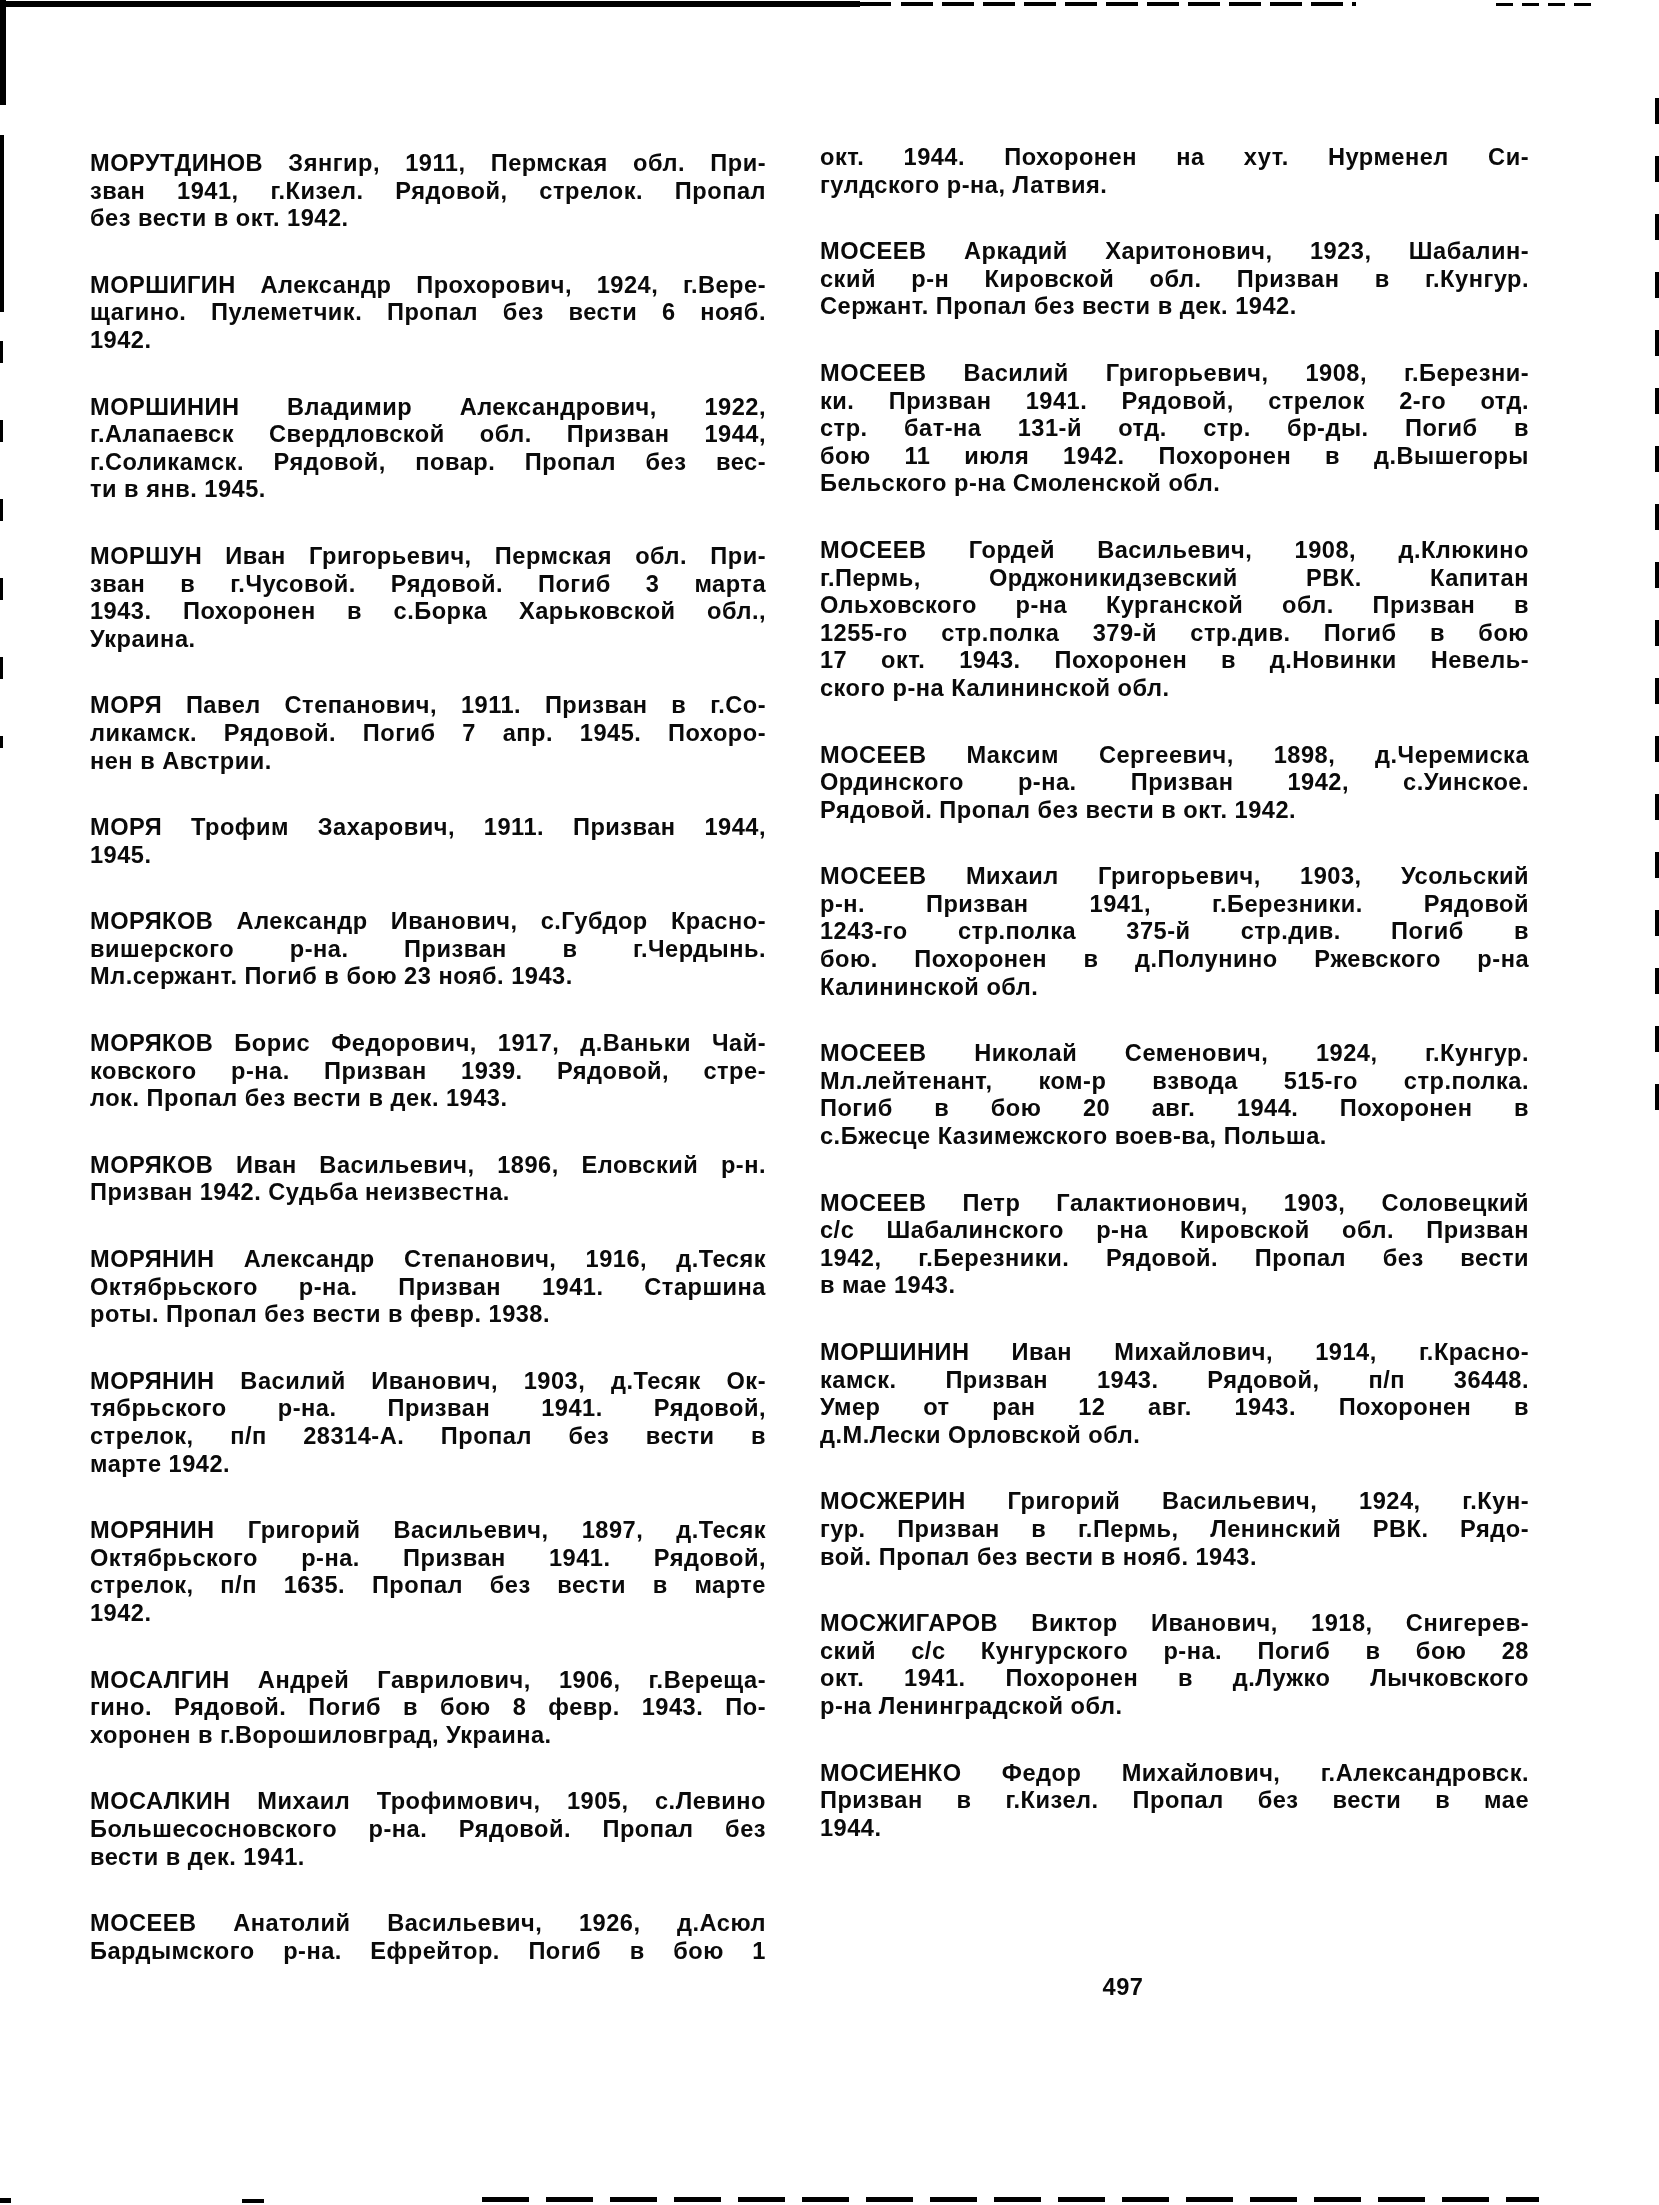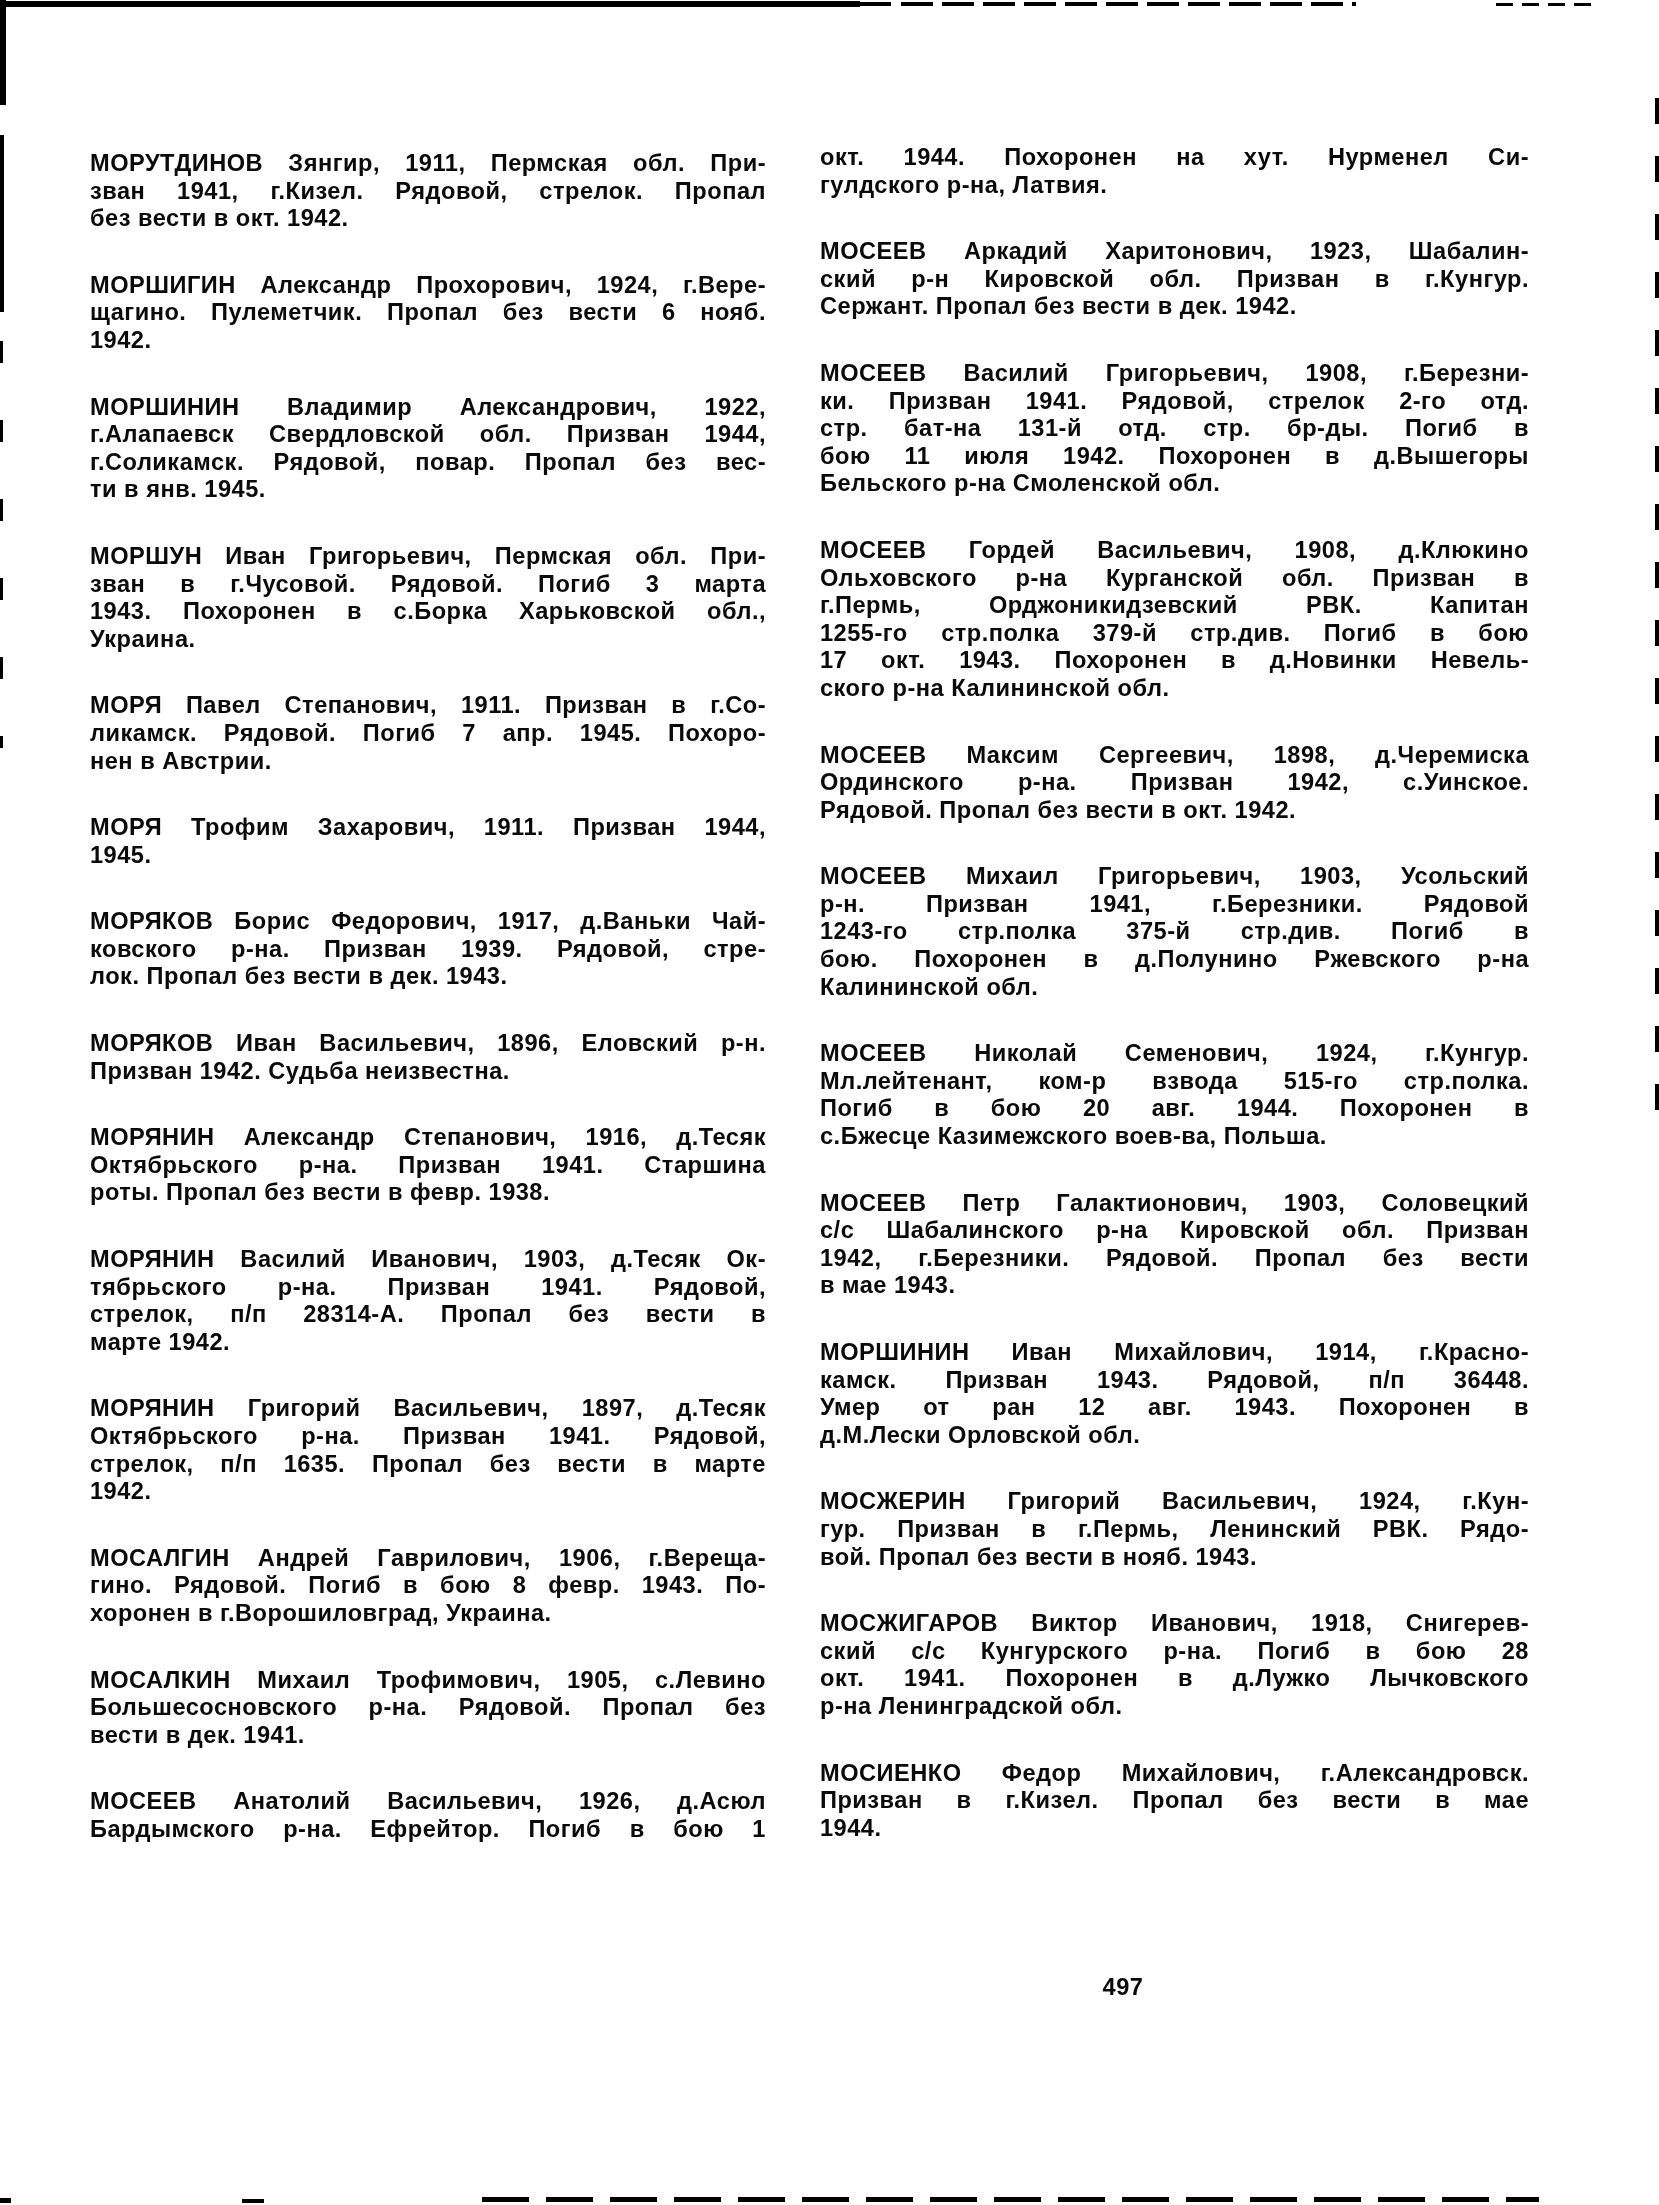--- a/index.html
+++ b/index.html
@@ -100,20 +100,25 @@
     <div class="entry">
         <div class="ln">МОРЯ Павел Степанович, 1911. Призван в г.Со-</div>
         <div class="ln">ликамск. Рядовой. Погиб 7 апр. 1945. Похоро-</div>
         <div class="ln ln-last">нен в Австрии.</div>
       </div>
     <div class="entry">
         <div class="ln">МОРЯ Трофим Захарович, 1911. Призван 1944,</div>
         <div class="ln ln-last">1945.</div>
       </div>
     <div class="entry">
+        <div class="ln">МОРЯКОВ Александр Иванович, с.Губдор Красно-</div>
+        <div class="ln">вишерского р-на. Призван в г.Чердынь.</div>
+        <div class="ln ln-last">Мл.сержант. Погиб в бою 23 нояб. 1943.</div>
+      </div>
+    <div class="entry">
         <div class="ln">МОРЯКОВ Борис Федорович, 1917, д.Ваньки Чай-</div>
         <div class="ln">ковского р-на. Призван 1939. Рядовой, стре-</div>
         <div class="ln ln-last">лок. Пропал без вести в дек. 1943.</div>
       </div>
     <div class="entry">
         <div class="ln">МОРЯКОВ Иван Васильевич, 1896, Еловский р-н.</div>
         <div class="ln ln-last">Призван 1942. Судьба неизвестна.</div>
       </div>
     <div class="entry">
         <div class="ln">МОРЯНИН Александр Степанович, 1916, д.Тесяк</div>
@@ -160,22 +165,22 @@
       </div>
     <div class="entry">
         <div class="ln">МОСЕЕВ Василий Григорьевич, 1908, г.Березни-</div>
         <div class="ln">ки. Призван 1941. Рядовой, стрелок 2-го отд.</div>
         <div class="ln">стр. бат-на 131-й отд. стр. бр-ды. Погиб в</div>
         <div class="ln">бою 11 июля 1942. Похоронен в д.Вышегоры</div>
         <div class="ln ln-last">Бельского р-на Смоленской обл.</div>
       </div>
     <div class="entry">
         <div class="ln">МОСЕЕВ Гордей Васильевич, 1908, д.Клюкино</div>
+        <div class="ln">г.Пермь, Орджоникидзевский РВК. Капитан</div>
         <div class="ln">Ольховского р-на Курганской обл. Призван в</div>
-        <div class="ln">г.Пермь, Орджоникидзевский РВК. Капитан</div>
         <div class="ln">1255-го стр.полка 379-й стр.див. Погиб в бою</div>
         <div class="ln">17 окт. 1943. Похоронен в д.Новинки Невель-</div>
         <div class="ln ln-last">ского р-на Калининской обл.</div>
       </div>
     <div class="entry">
         <div class="ln">МОСЕЕВ Максим Сергеевич, 1898, д.Черемиска</div>
         <div class="ln">Ординского р-на. Призван 1942, с.Уинское.</div>
         <div class="ln ln-last">Рядовой. Пропал без вести в окт. 1942.</div>
       </div>
     <div class="entry">

